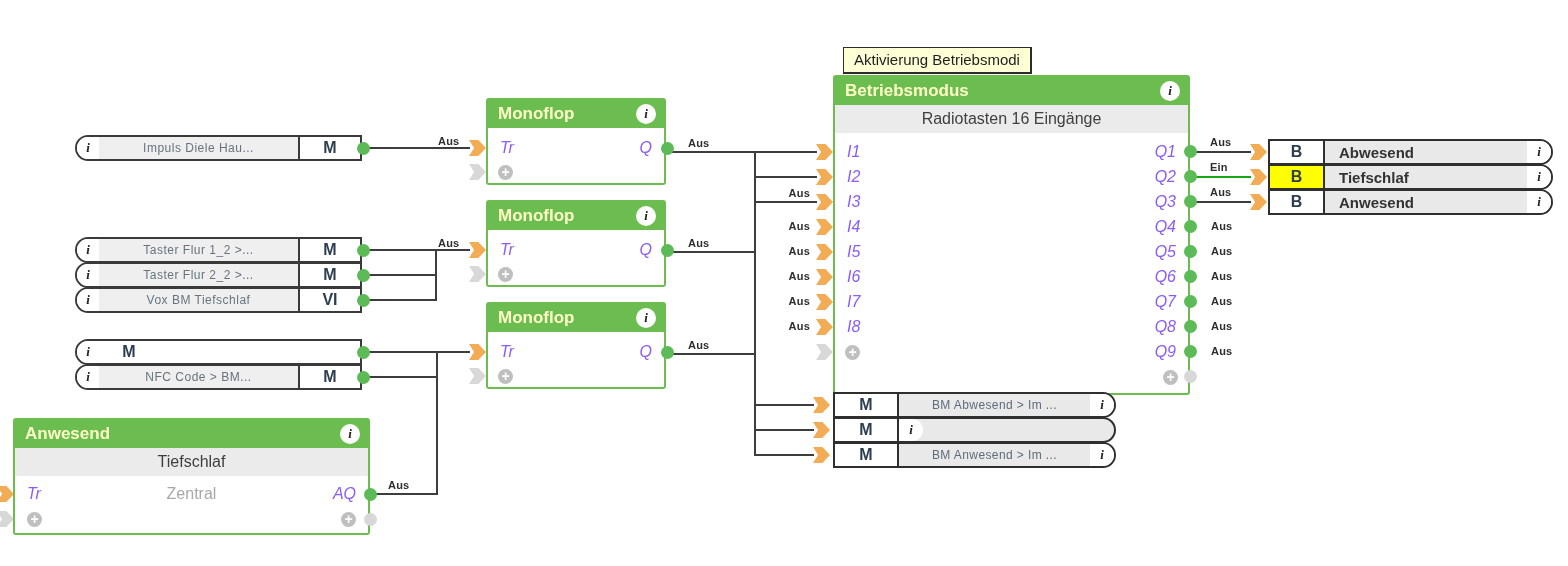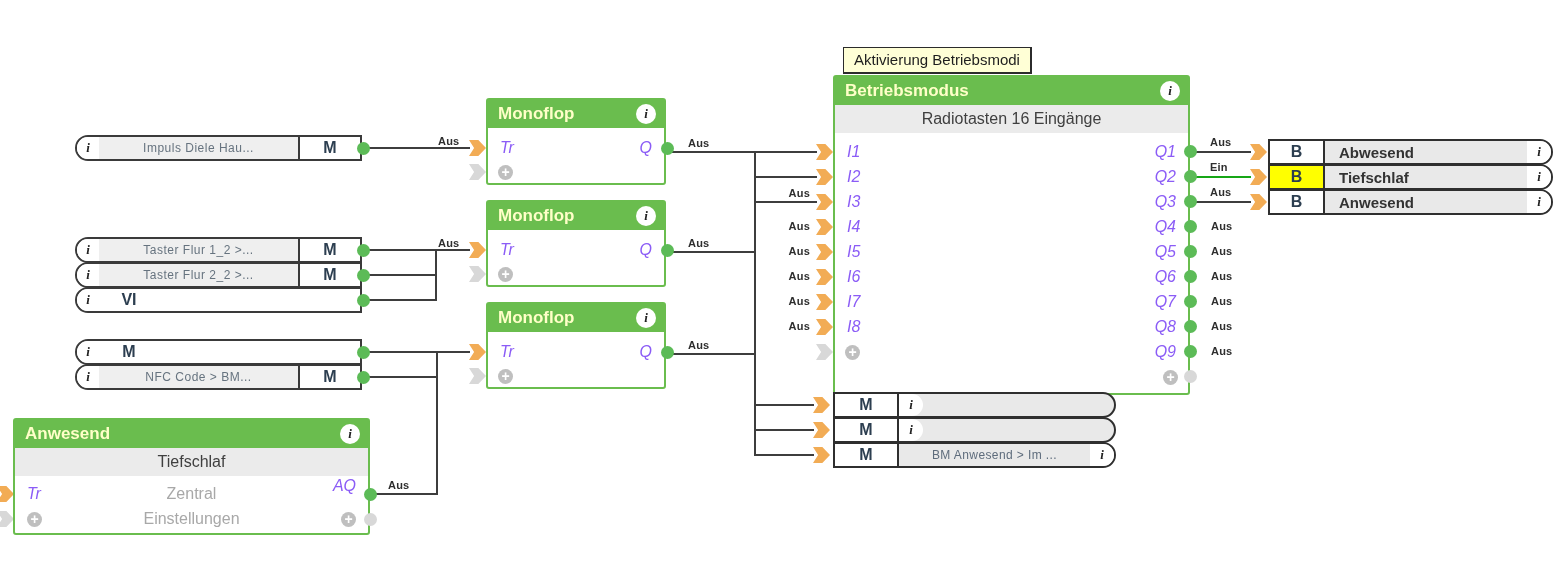--- a/index.html
+++ b/index.html
@@ -123,20 +123,21 @@
     <span class="name">Taster Flur 1_2 &gt;...</span>
     <span class="badge">M</span>
   </div>
   <div class="srcblk" style="left:75px;top:262px;width:287px">
     <span class="cap">i</span>
     <span class="name">Taster Flur 2_2 &gt;...</span>
     <span class="badge">M</span>
   </div>
   <div class="srcblk" style="left:75px;top:287px;width:287px">
     <span class="cap">i</span>
+    <span class="name">Vox BM Tiefschlaf</span>
     <span class="badge">VI</span>
   </div>
   <div class="srcblk" style="left:75px;top:339px;width:287px">
     <span class="cap">i</span>
     <span class="badge">M</span>
   </div>
   <div class="srcblk" style="left:75px;top:364px;width:287px">
     <span class="cap">i</span>
     <span class="name">NFC Code &gt; BM...</span>
     <span class="badge">M</span>
@@ -236,20 +237,21 @@
   <span class="cout" style="left:1184px;top:295px"></span>
   <span class="cout" style="left:1184px;top:320px"></span>
   <span class="cout" style="left:1184px;top:345px"></span>
   <span class="cout gray" style="left:1184px;top:370px"></span>
 
   <span class="cin" style="left:813px;top:397px"></span>
   <span class="cin" style="left:813px;top:422px"></span>
   <span class="cin" style="left:813px;top:447px"></span>
   <div class="outblk mem" style="left:833px;top:392px;width:283px">
     <span class="badge">M</span>
+    <span class="name">BM Abwesend &gt; Im ...</span>
     <span class="cap">i</span>
   </div>
   <div class="outblk mem" style="left:833px;top:417px;width:283px">
     <span class="badge">M</span>
     <span class="cap">i</span>
   </div>
   <div class="outblk mem" style="left:833px;top:442px;width:283px">
     <span class="badge">M</span>
     <span class="name">BM Anwesend &gt; Im ...</span>
     <span class="cap">i</span>
@@ -277,21 +279,20 @@
   <span class="cin" style="left:-3px;top:486px"></span>
   <span class="cin gray" style="left:-3px;top:511px"></span>
   <div class="fnblock" style="left:13px;top:418px;width:357px;height:117px">
     <div class="fnhead">
       <span>Anwesend</span>
       <span class="infocirc">i</span>
     </div>
     <div class="subbar">Tiefschlaf</div>
     <span class="iolab" style="left:12px;top:65px">Tr</span>
     <span class="graylab" style="top:65px">Zentral</span>
-    <span class="iolab" style="right:12px;top:57px">AQ</span>
+    <span class="iolab" style="right:12px;top:65px">AQ</span>
     <span class="plus" style="left:12px;top:92px">+</span>
-    <span class="graylab" style="top:90px">Einstellungen</span>
     <span class="plus" style="right:12px;top:92px">+</span>
   </div>
   <span class="cout" style="left:364px;top:488px"></span>
   <span class="cout gray" style="left:364px;top:513px"></span>
 
 </div>
 
 </body></html>

